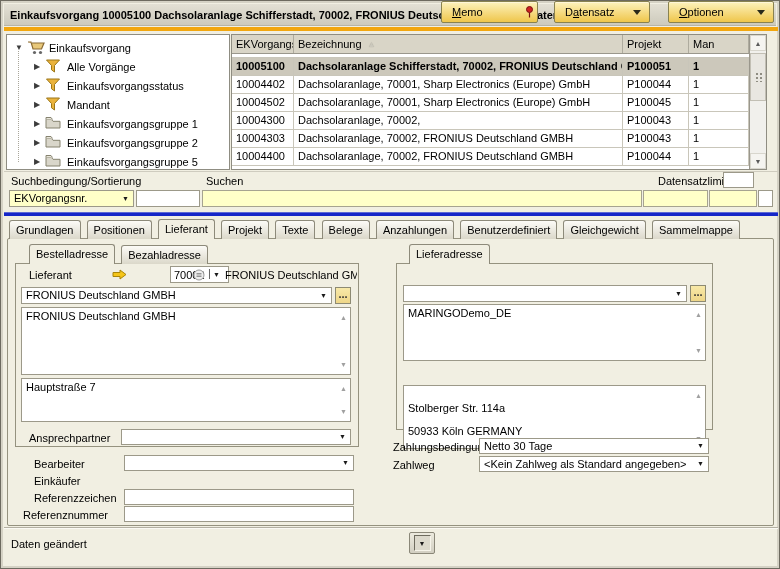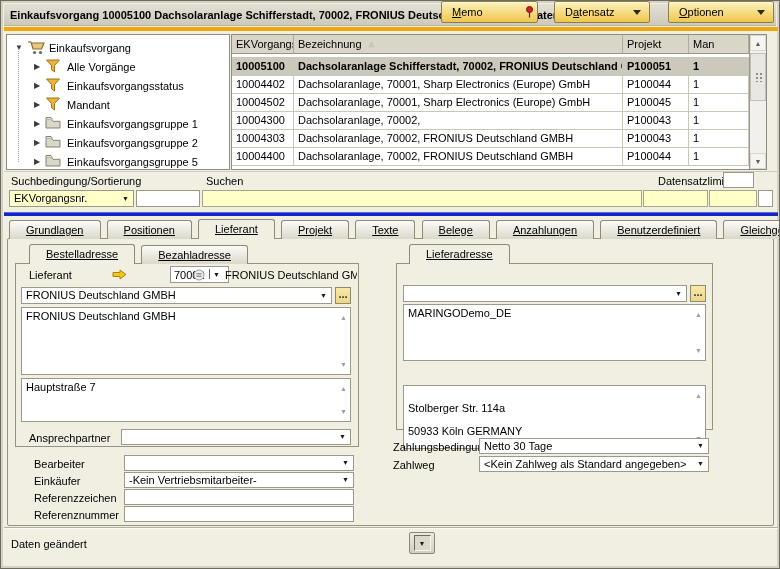--- a/index.html
+++ b/index.html
@@ -89,23 +89,23 @@
         line-height: 13px; white-space: nowrap; overflow: hidden; cursor: default; }
   .dd.yellow { background: #ffffc8; }
   .dd .dd-arrow { position: absolute; right: 4px; top: 50%; transform: translateY(-55%);
         font-size: 7px; color: #1a1a1a; }
 
   .blue-line { position: absolute; left: 3px; top: 211px; width: 774px; height: 4px;
         background: #1526c8; border-top: 1px solid #5b68d6; }
 
   
   .tabbar { position: absolute; left: 8px; top: 218px; height: 20px; white-space: nowrap; z-index: 4; }
-  .tab { display: inline-block; height: 19px; line-height: 18px; padding: 0 16px; vertical-align: bottom;
+  .tab { display: inline-block; height: 19px; line-height: 18px; padding: 0 6px; vertical-align: bottom;
          background: linear-gradient(#fcfbf7, #dbd8ca); border: 1px solid #8d8a7a; border-bottom: none;
-         border-radius: 3px 3px 0 0; margin-right: 3px; cursor: default; text-decoration: underline; }
+         border-radius: 3px 3px 0 0; margin-right: 3px; cursor: default; }
   .tab.active { background: #f1efe2; height: 20px; line-height: 19px; }
 
   .panel { position: absolute; left: 6px; top: 237px; width: 767px; height: 288px;
            border: 1px solid #95927f; border-radius: 2px; background: #f1efe2; }
 
   .subtabbar { position: absolute; top: 243px; height: 20px; white-space: nowrap; z-index: 4; }
 
   .groupbox { position: absolute; border: 1px solid #95927f; background: #f1efe2; }
 
   
@@ -414,27 +414,23 @@
     <span>&lt;Kein Zahlweg als Standard angegeben&gt;</span>
     <span class="dd-arrow">▼</span>
   </div>
 
   <span class="lbl" style="left:33px; top:457px;">Bearbeiter</span>
   <div class="dd" style="left:123px; top:454px; width:230px; height:16px;">
     <span></span>
     <span class="dd-arrow">▼</span>
   </div>
   <span class="lbl" style="left:33px; top:474px;">Einkäufer</span>
-  <div class="dd" style="left:123px; top:471px; width:230px; height:16px;">
-    <span>-Kein Vertriebsmitarbeiter-</span>
-    <span class="dd-arrow">▼</span>
-  </div>
   <span class="lbl" style="left:33px; top:491px;">Referenzzeichen</span>
   <input class="inp" style="left: 123px; top: 488px; width: 230px; height: 16px;" value="">
-  <span class="lbl" style="left:33px; top:508px;">Referenznummer</span>
+  <span class="lbl" style="left:22px; top:508px;">Referenznummer</span>
   <input class="inp" style="left: 123px; top: 505px; width: 230px; height: 16px;" value="">
 
   <div class="footer-sep"></div>
   <span class="status-text">Daten geändert</span>
 
   <div class="widget-btn">
     <span class="widget-inner">▼</span>
   </div>
 
   <div class="gold-btn" style="left:440px; width:97px;">

